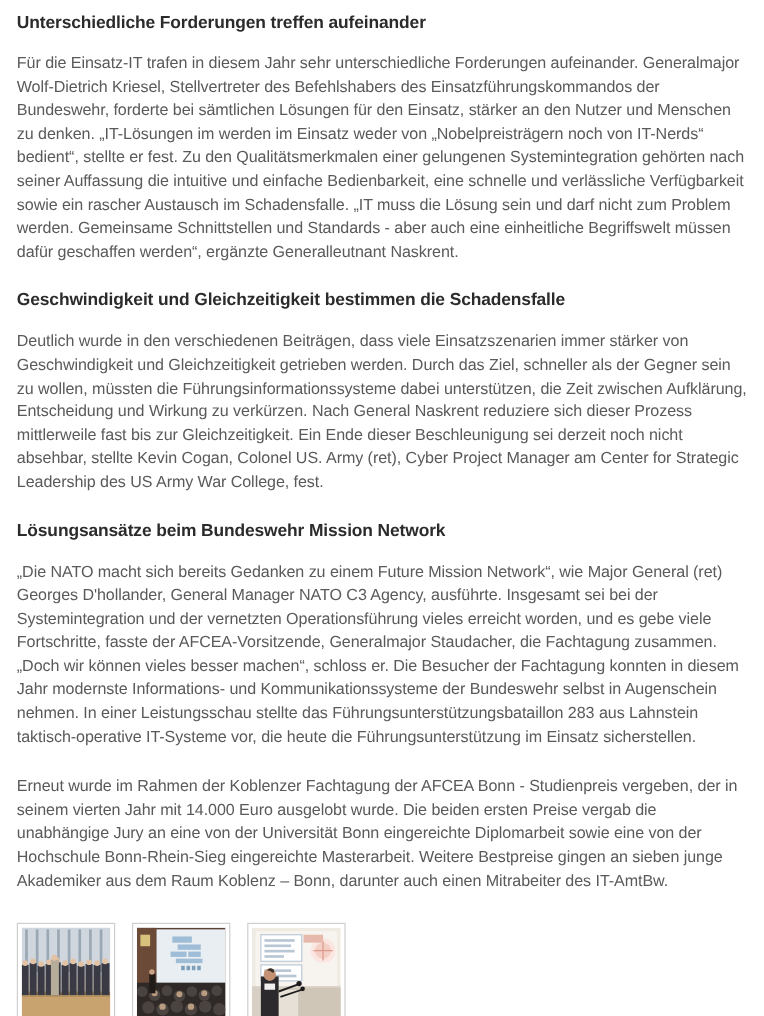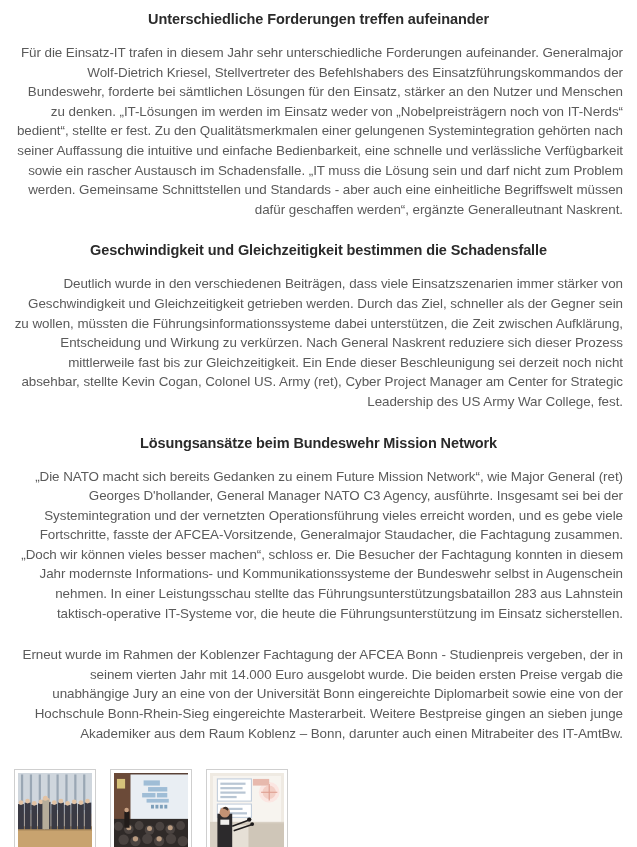--- a/index.html
+++ b/index.html
@@ -21,29 +21,28 @@
     padding: 10px 14px 0 14px;
   }
   h2.section-heading {
     font-family: "Liberation Sans", "DejaVu Sans", sans-serif;
     font-size: 14.5px;
     line-height: 19px;
     font-weight: bold;
     color: #2b2b2b;
     margin: 0 0 14px 0;
     letter-spacing: -0.1px;
-    text-align: center;
   }
   p.body-text {
     font-family: "Liberation Sans", "DejaVu Sans", sans-serif;
     font-size: 13.4px;
     line-height: 19.6px;
     color: #5a5a5a;
     margin: 0 0 22px 0;
-    text-align: right;
+    text-align: left;
     letter-spacing: -0.05px;
   }
   p.body-text:last-of-type {
     margin-bottom: 0;
   }
   .gallery {
     margin-top: 26px;
     padding-left: 0px;
     display: flex;
     flex-direction: row;

